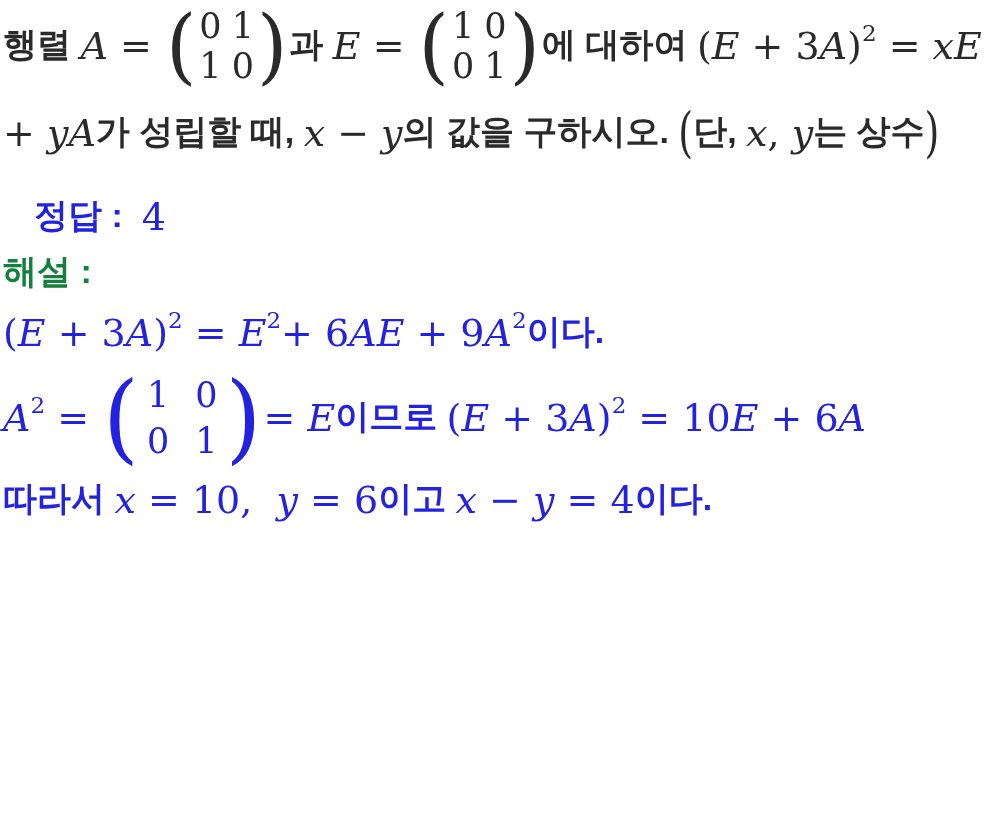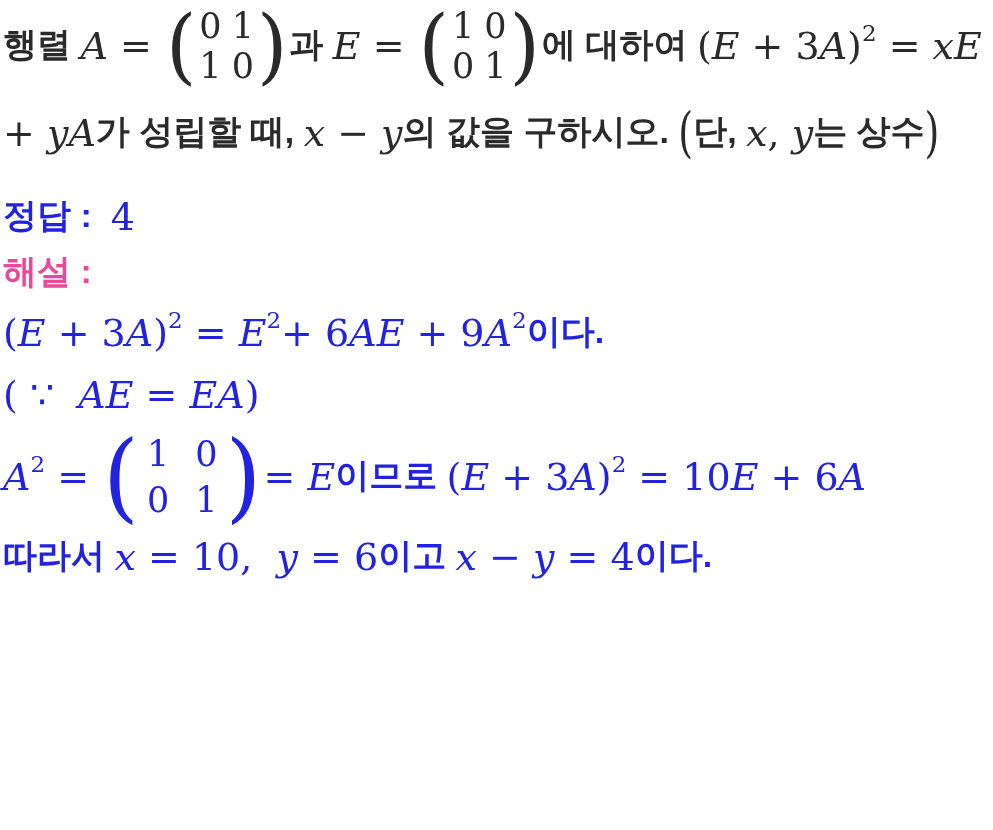--- a/index.html
+++ b/index.html
@@ -18,21 +18,21 @@
   .doc-lines { display: block; }
   .line {
     display: flex;
     align-items: center;
     min-height: 46px;
     white-space: pre;
   }
   
   .line:nth-child(1) { margin-bottom: 24px; }
   .line:nth-child(2) { margin-bottom: 38px; }
-  .line:nth-child(3) { margin-bottom: 10px; }
+  .line:nth-child(3) { margin-bottom: 10px; margin-left: 31px; }
   .line:nth-child(4) { margin-bottom: 14px; }
   .line:nth-child(5) { margin-bottom: 16px; }
   .line:nth-child(6) { margin-bottom: 13px; }
   .line:nth-child(7) { margin-bottom: 11px; }
 
   .seg-ko {
     font-family: "Liberation Sans", "DejaVu Sans", sans-serif;
     font-weight: 700;
     font-size: 34px;
     white-space: pre;
@@ -94,19 +94,18 @@
   }
 </style>
 </head>
 <body style="background: rgb(255, 255, 255);">
 
 <main class="doc">
   <section id="doc-lines" class="doc-lines">
       <div class="line" style="color: rgb(42, 42, 42);"><span class="seg-ko">행렬 </span><span class="seg-math"><span class="math-var">A</span><span class="math-rm"> = </span></span><span class="matrix"><span class="paren">(</span><span class="cells"><span class="cell">0</span><span class="cell">1</span><span class="cell">1</span><span class="cell">0</span></span><span class="paren">)</span></span><span class="seg-ko">과 </span><span class="seg-math"><span class="math-var">E</span><span class="math-rm"> = </span></span><span class="matrix"><span class="paren">(</span><span class="cells"><span class="cell">1</span><span class="cell">0</span><span class="cell">0</span><span class="cell">1</span></span><span class="paren">)</span></span><span class="seg-ko">에 대하여 </span><span class="seg-math"><span class="math-rm">(</span><span class="math-var">E</span><span class="math-rm"> + 3</span><span class="math-var">A</span><span class="math-rm">)</span></span><span class="seg-sup">2</span><span class="seg-math"><span class="math-rm"> = </span><span class="math-var">xE</span></span></div>
       <div class="line" style="color: rgb(42, 42, 42);"><span class="seg-math"><span class="math-rm">+ </span><span class="math-var">yA</span></span><span class="seg-ko">가 성립할 때, </span><span class="seg-math"><span class="math-var">x</span><span class="math-rm"> − </span><span class="math-var">y</span></span><span class="seg-ko">의 값을 구하시오. </span><span class="seg-par">(</span><span class="seg-ko">단, </span><span class="seg-math"><span class="math-var">x</span><span class="math-rm">, </span><span class="math-var">y</span></span><span class="seg-ko">는 상수</span><span class="seg-par">)</span></div>
       <div class="line" style="color: rgb(34, 34, 224);"><span class="seg-ko">정답 :  </span><span class="seg-math"><span class="math-rm">4</span></span></div>
-      <div class="line" style="color: #ec4899;"><span class="seg-ko">해설 :</span></div>
+      <div class="line" style="color: #15803d;"><span class="seg-ko">해설 :</span></div>
       <div class="line" style="color: rgb(34, 34, 224);"><span class="seg-math"><span class="math-rm">(</span><span class="math-var">E</span><span class="math-rm"> + 3</span><span class="math-var">A</span><span class="math-rm">)</span></span><span class="seg-sup">2</span><span class="seg-math"><span class="math-rm"> = </span><span class="math-var">E</span></span><span class="seg-sup">2</span><span class="seg-math"><span class="math-rm">+ 6</span><span class="math-var">AE</span><span class="math-rm"> + 9</span><span class="math-var">A</span></span><span class="seg-sup">2</span><span class="seg-ko">이다.</span></div>
-      <div class="line" style="color: rgb(34, 34, 224);"><span class="seg-math"><span class="math-rm">( ∵  </span><span class="math-var">AE</span><span class="math-rm"> = </span><span class="math-var">EA</span><span class="math-rm">)</span></span></div>
       <div class="line" style="color: rgb(34, 34, 224);"><span class="seg-math"><span class="math-var">A</span></span><span class="seg-sup">2</span><span class="seg-math"><span class="math-rm"> = </span></span><span class="matrix wide"><span class="paren">(</span><span class="cells"><span class="cell">1</span><span class="cell">0</span><span class="cell">0</span><span class="cell">1</span></span><span class="paren">)</span></span><span class="seg-math"><span class="math-rm">= </span><span class="math-var">E</span></span><span class="seg-ko">이므로 </span><span class="seg-math"><span class="math-rm">(</span><span class="math-var">E</span><span class="math-rm"> + 3</span><span class="math-var">A</span><span class="math-rm">)</span></span><span class="seg-sup">2</span><span class="seg-math"><span class="math-rm"> = 10</span><span class="math-var">E</span><span class="math-rm"> + 6</span><span class="math-var">A</span></span></div>
       <div class="line" style="color: rgb(34, 34, 224);"><span class="seg-ko">따라서 </span><span class="seg-math"><span class="math-var">x</span><span class="math-rm"> = 10,  </span><span class="math-var">y</span><span class="math-rm"> = 6</span></span><span class="seg-ko">이고 </span><span class="seg-math"><span class="math-var">x</span><span class="math-rm"> − </span><span class="math-var">y</span><span class="math-rm"> = 4</span></span><span class="seg-ko">이다.</span></div>
     </section>
 </main>
 
 </body></html>

